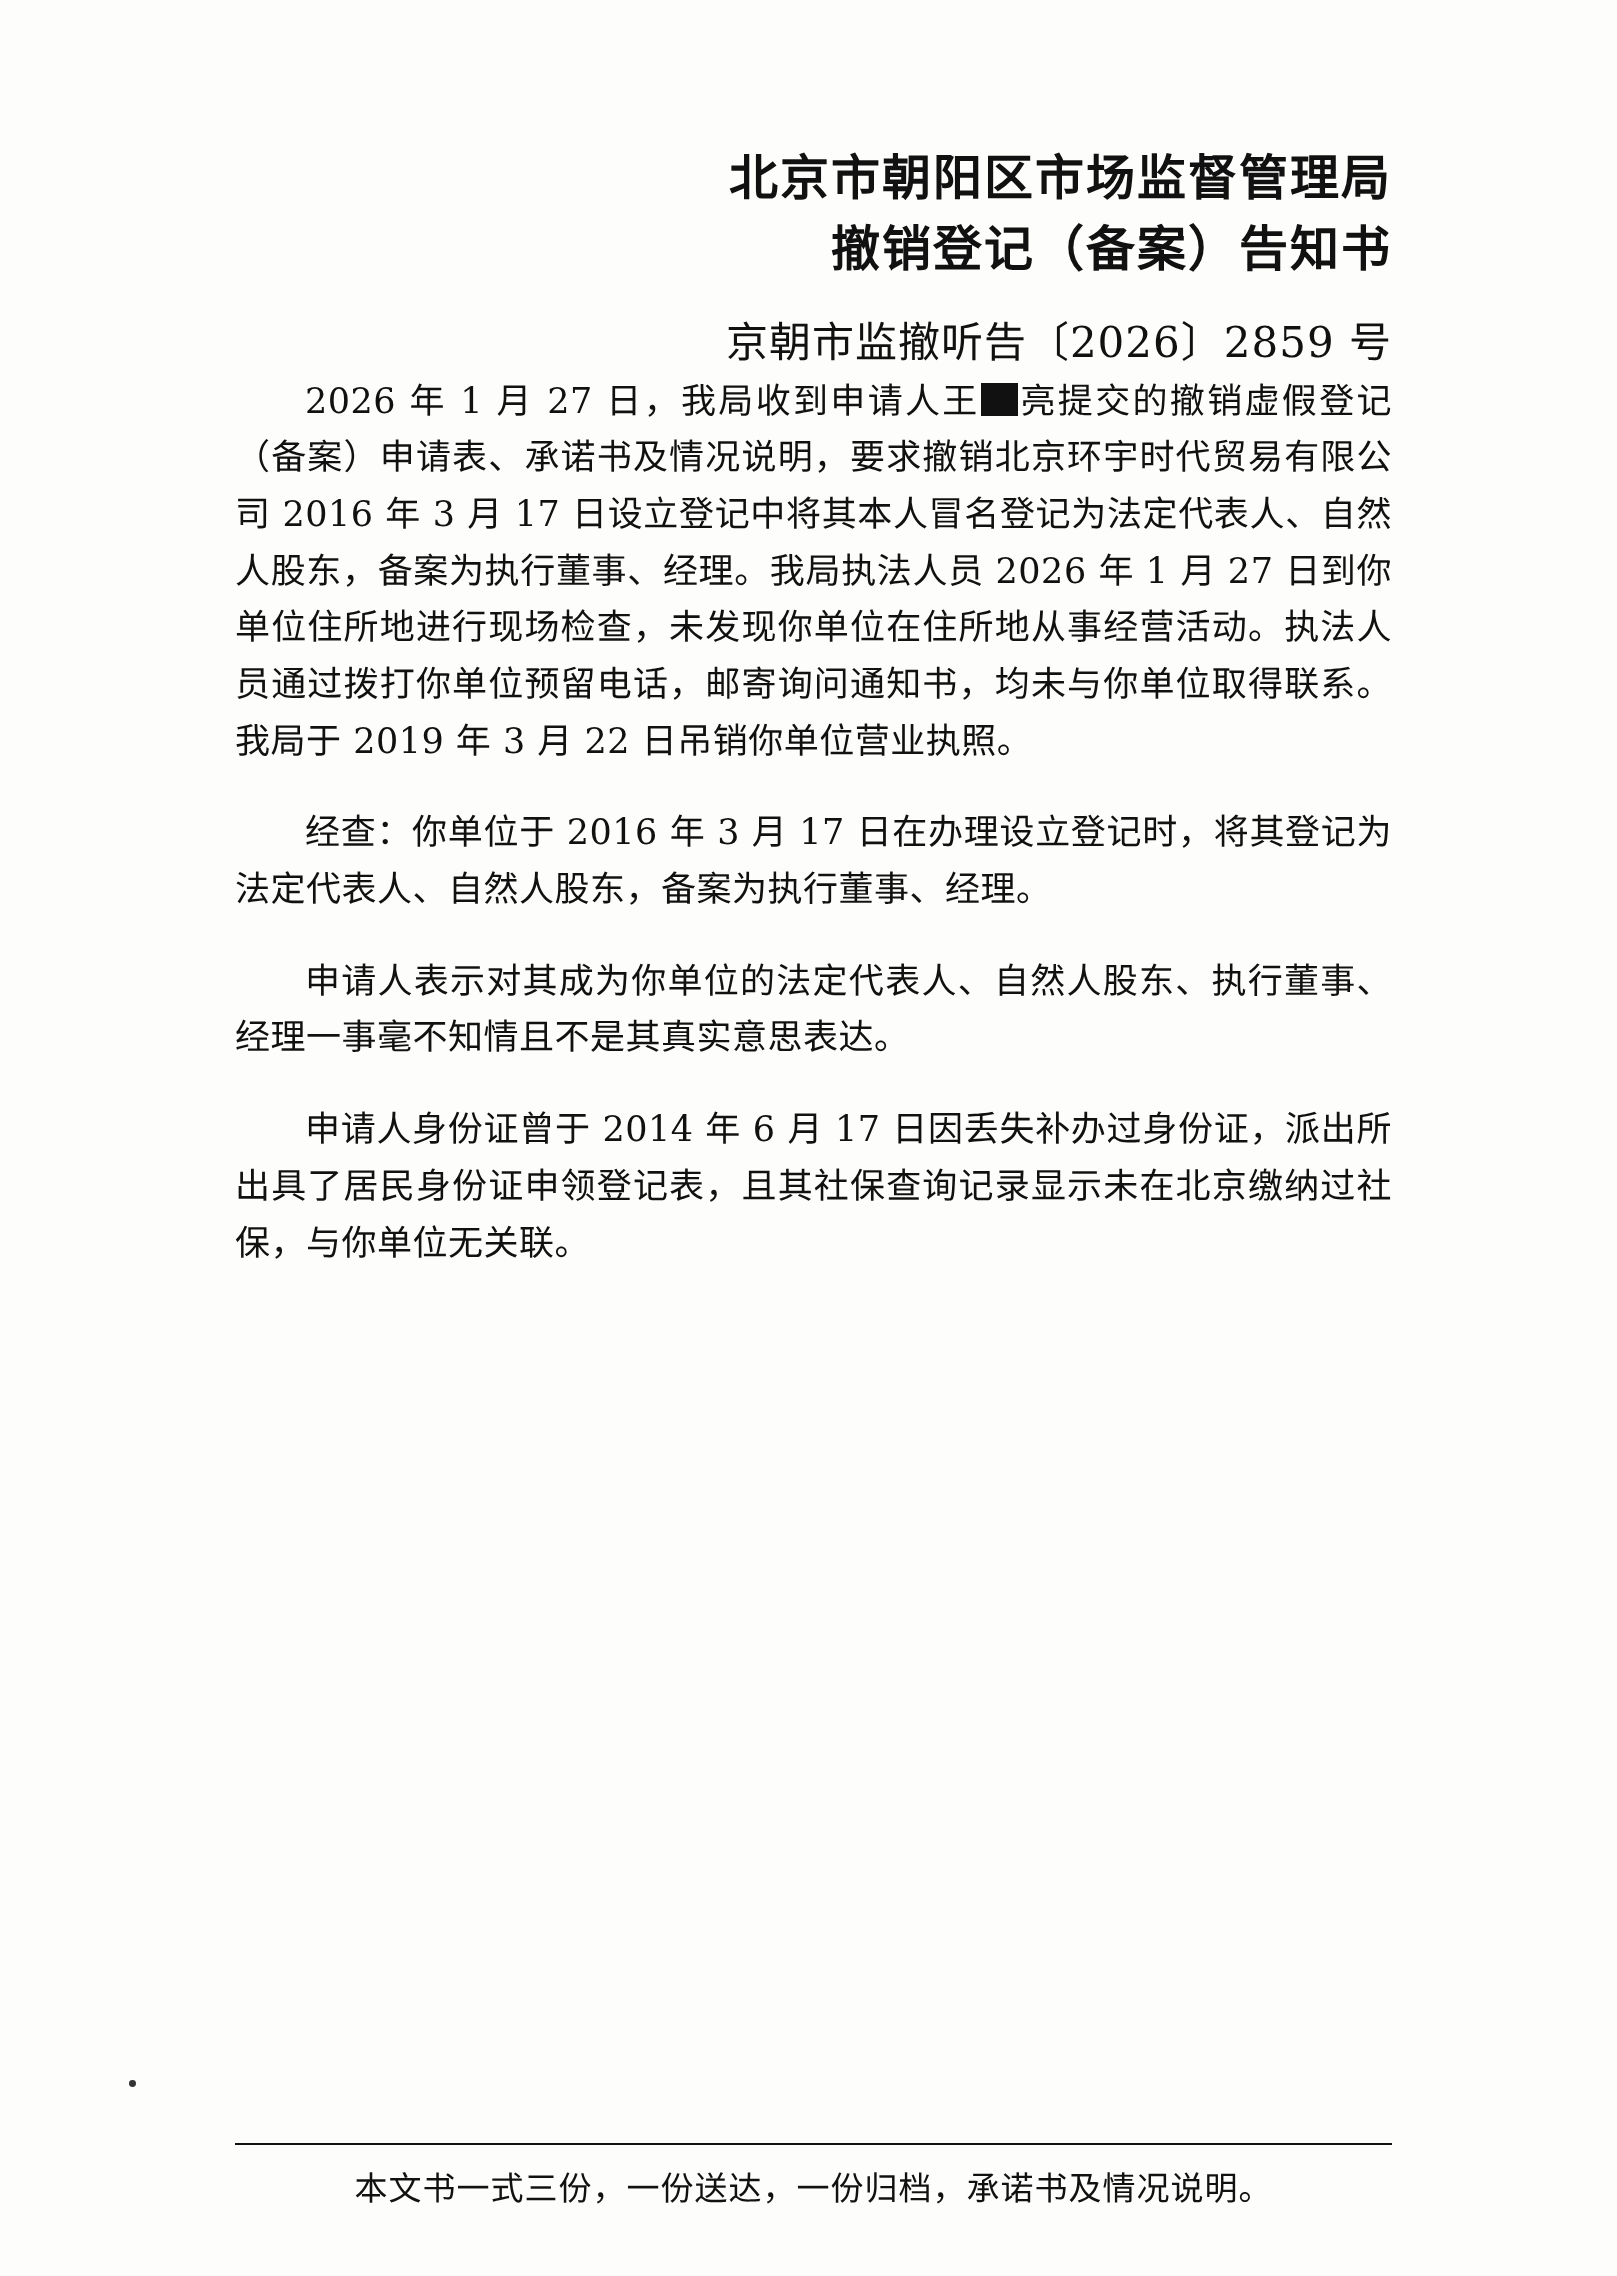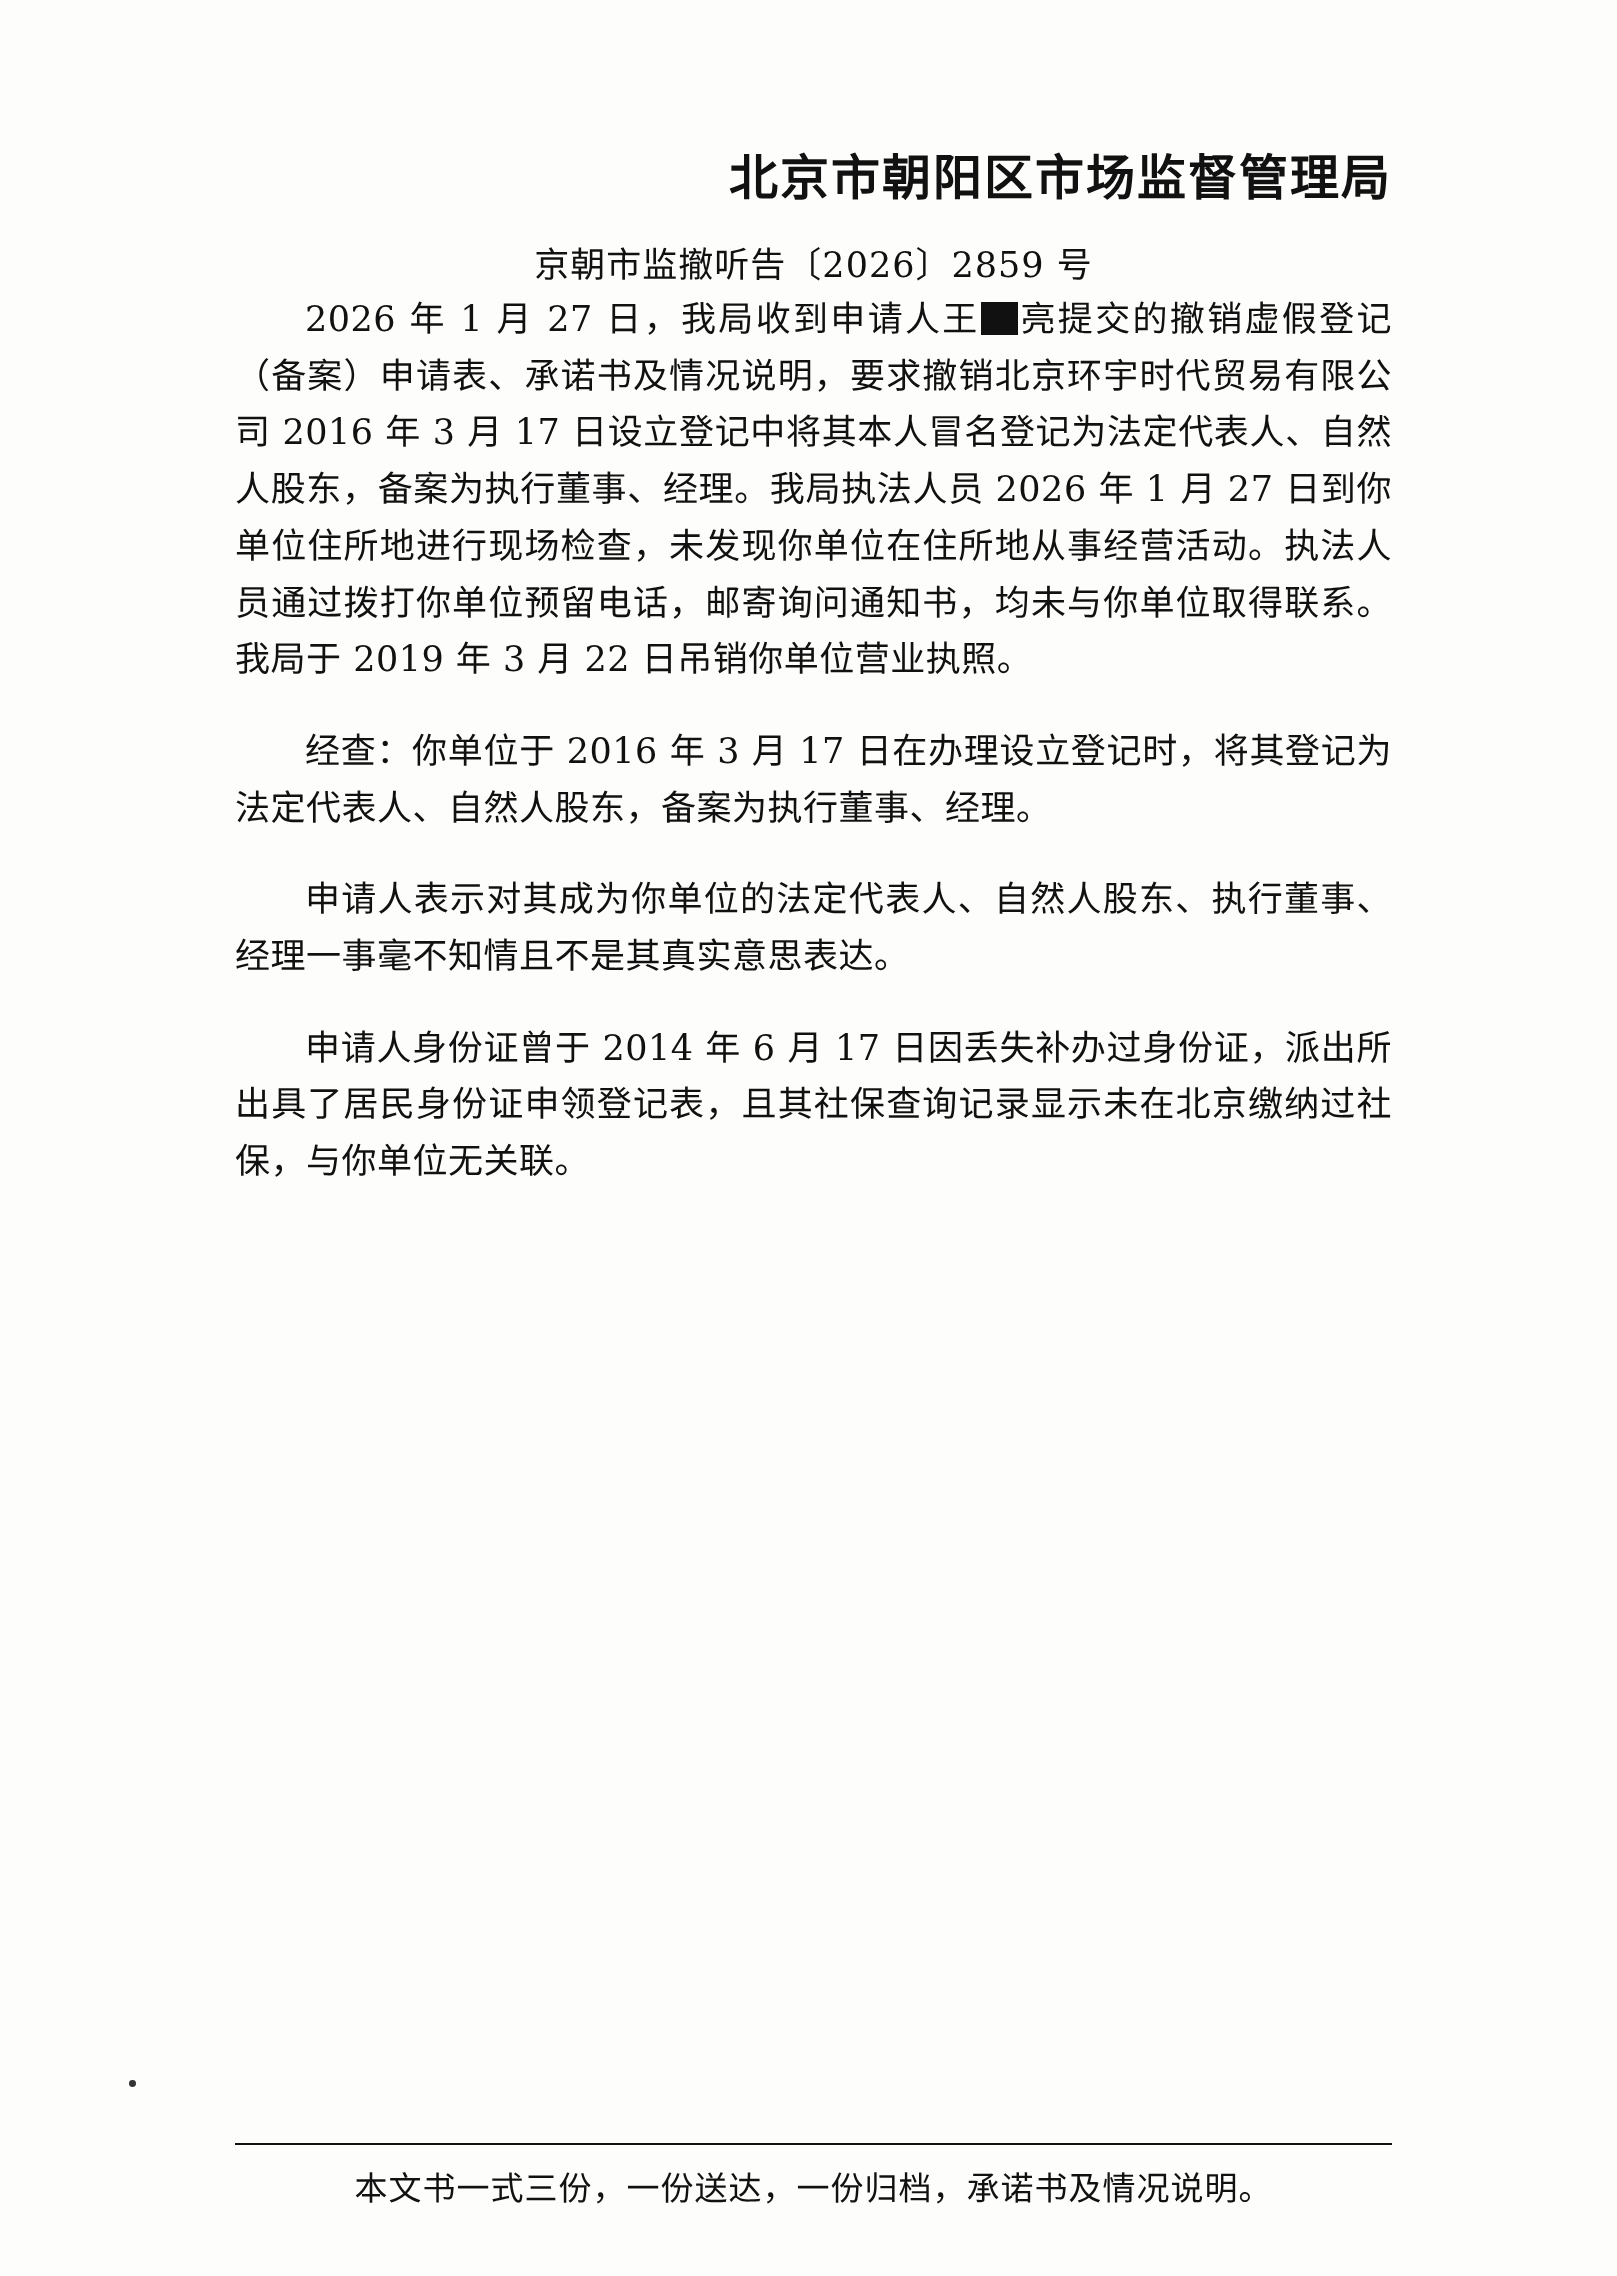--- a/index.html
+++ b/index.html
@@ -43,22 +43,22 @@
     font-size: 49px;
     letter-spacing: 2px;
     line-height: 1.3;
     white-space: nowrap;
   }
   .title-line-2 {
     margin-top: 7.8px;
   }
   .doc-number {
     margin-top: 25.5px;
-    text-align: center;
-    font-size: 35px;
+    text-align: right;
+    font-size: 42px;
     letter-spacing: 1px;
     font-family: "DejaVu Serif", "Liberation Serif", serif;
   }
 
   .addressee {
     margin-top: 47px;
     font-size: 35px;
     line-height: 1.55;
     letter-spacing: 1px;
   }
@@ -111,20 +111,21 @@
 </style>
 </head>
 <body>
 
 <div class="page">
 
   <div class="doc-body">
 
     <div class="title-block">
       <div class="title-line-1">北京市朝阳区市场监督管理局</div>
+      <div class="title-line-2">撤销登记（备案）告知书</div>
     </div>
 
     <div class="doc-number">京朝市监撤听告〔2026〕2859 号</div>
 
 
 
     <p class="para">
       <span>2026 年 1 月 27 日，我局收到申请人王</span><span class="redaction"></span><span>亮提交的撤销虚假登记（备案）申请表、承诺书及情况说明，要求撤销北京环宇时代贸易有限公司 2016 年 3 月 17 日设立登记中将其本人冒名登记为法定代表人、自然人股东，备案为执行董事、经理。我局执法人员 2026 年 1 月 27 日到你单位住所地进行现场检查，未发现你单位在住所地从事经营活动。执法人员通过拨打你单位预留电话，邮寄询问通知书，均未与你单位取得联系。我局于 2019 年 3 月 22 日吊销你单位营业执照。</span>
     </p>
 

